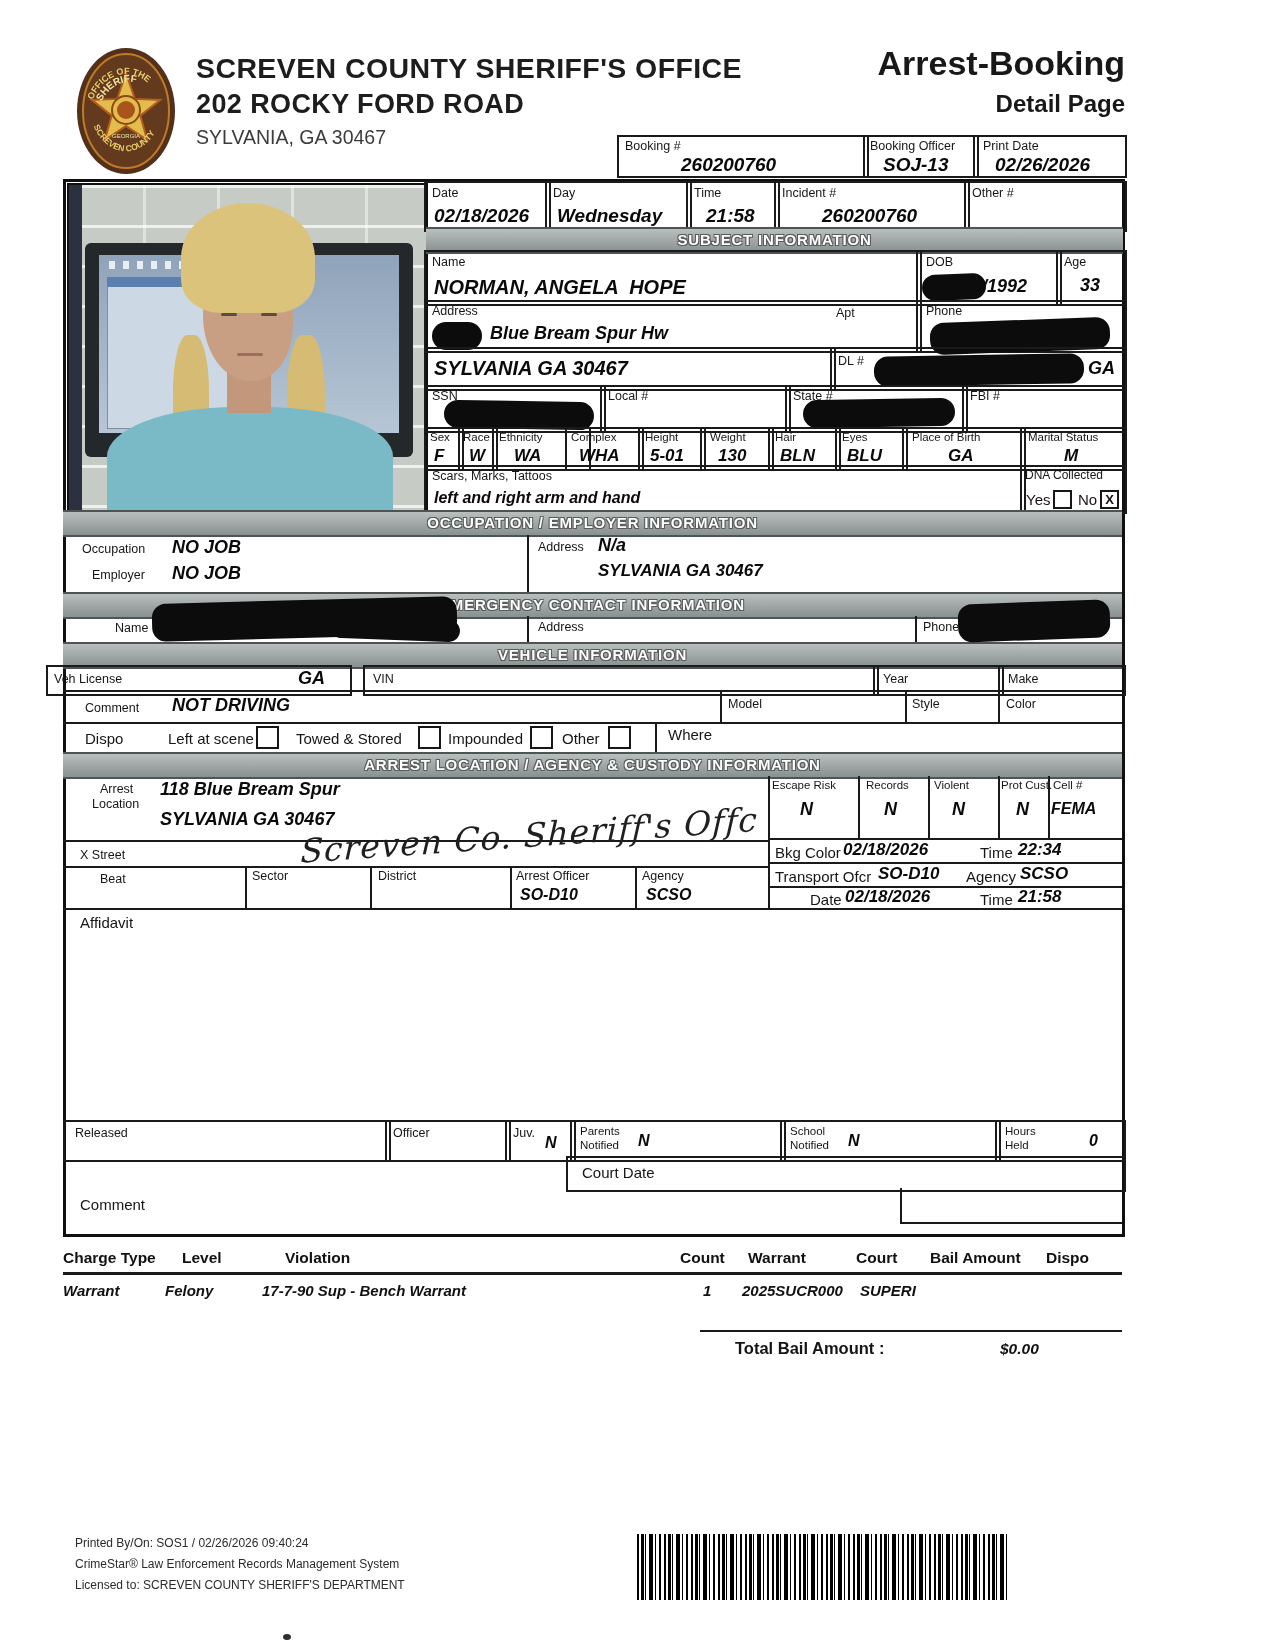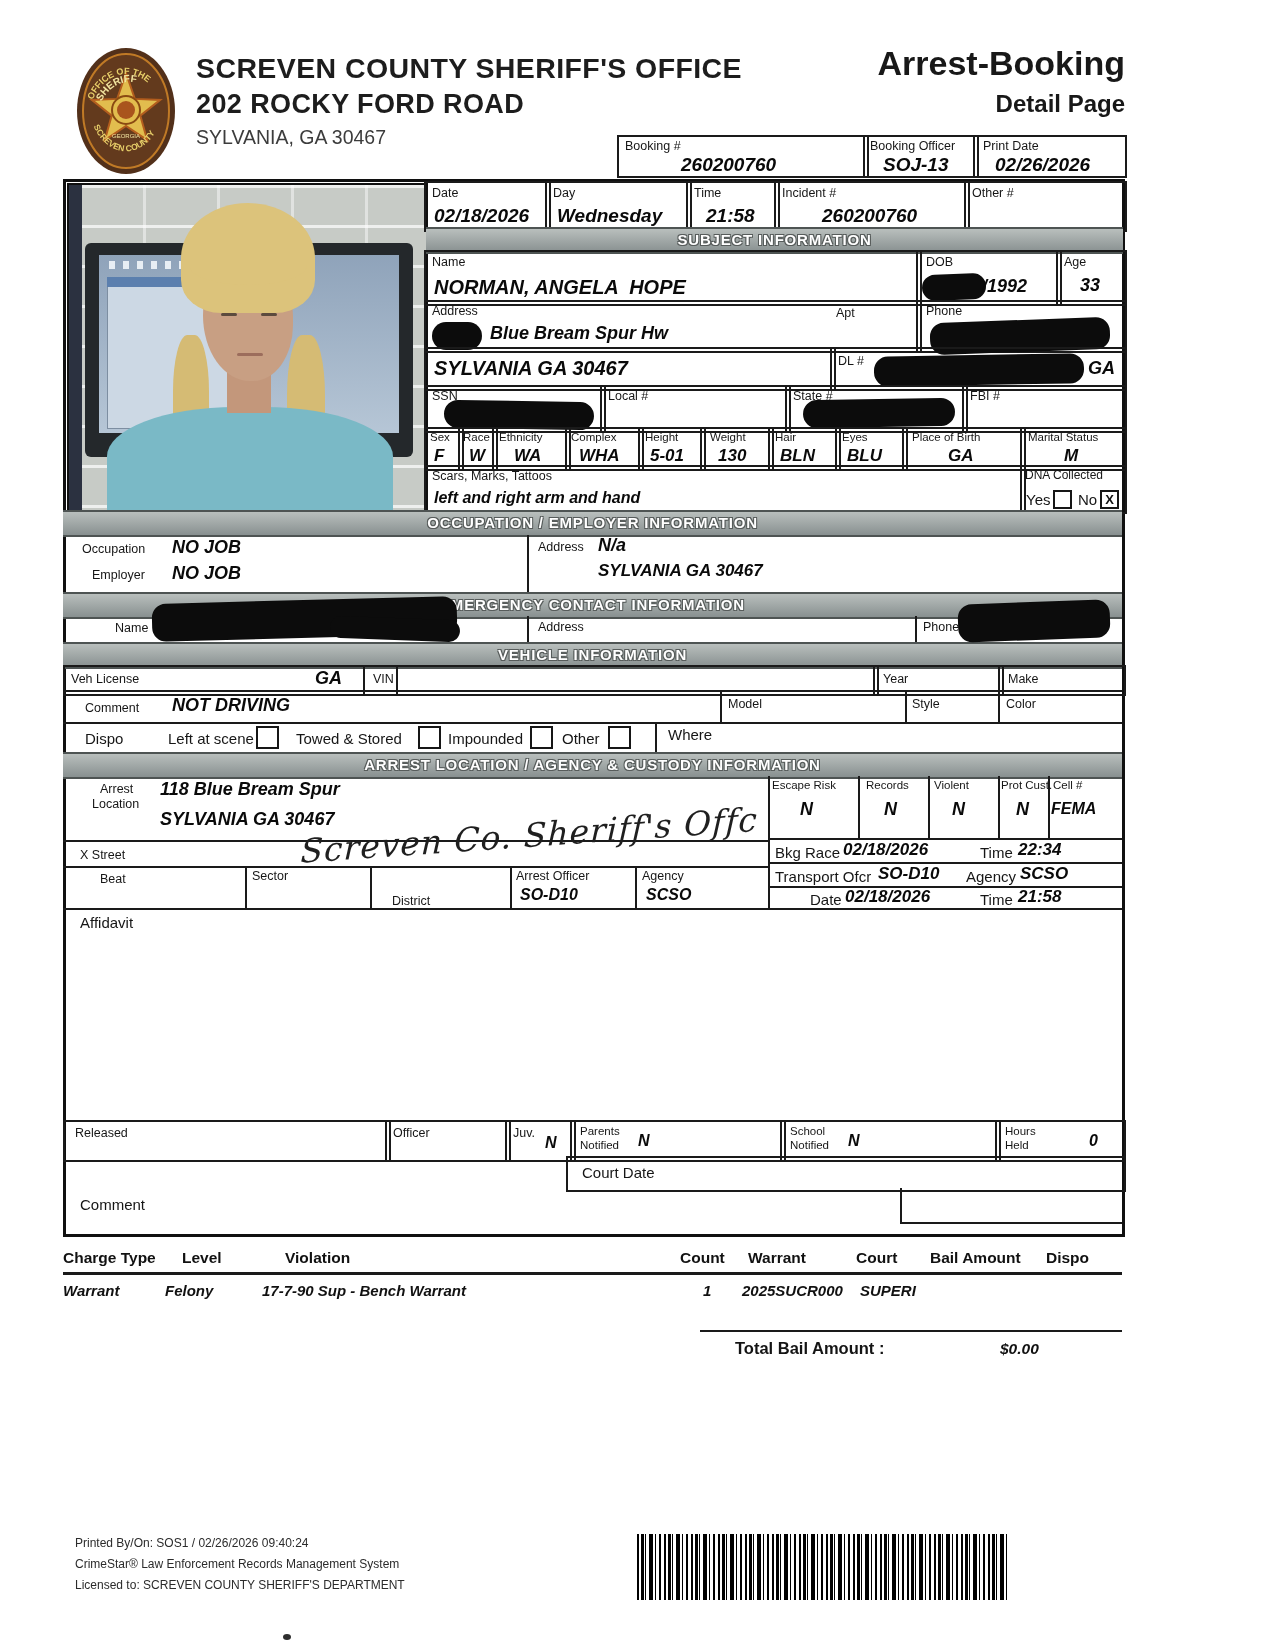--- a/index.html
+++ b/index.html
@@ -207,21 +207,21 @@
   </div>
 
   <div class="cell" style="left:424px;top:427px;width:36px;height:40px;">
     <div class="lbl lbl2" style="left:4px;top:2px;">Sex</div>
     <div class="val v17" style="left:8px;top:18px;">F</div>
   </div>
   <div class="cell" style="left:458px;top:427px;width:36px;height:40px;">
     <div class="lbl lbl2" style="left:3px;top:2px;">Race</div>
     <div class="val v17" style="left:9px;top:18px;">W</div>
   </div>
-  <div class="cell" style="left:492px;top:427px;width:75px;height:40px;">
+  <div class="cell" style="left:492px;top:427px;width:75px;height:40px;padding-left:20px;">
     <div class="lbl lbl2" style="left:5px;top:2px;">Ethnicity</div>
     <div class="val v17" style="left:20px;top:18px;">WA</div>
   </div>
   <div class="cell" style="left:565px;top:427px;width:75px;height:40px;">
     <div class="lbl lbl2" style="left:4px;top:2px;">Complex</div>
     <div class="val v17" style="left:12px;top:18px;">WHA</div>
   </div>
   <div class="cell" style="left:638px;top:427px;width:64px;height:40px;">
     <div class="lbl lbl2" style="left:5px;top:2px;">Height</div>
     <div class="val v17" style="left:10px;top:18px;">5-01</div>
@@ -273,21 +273,21 @@
   <div class="lbl" style="left:115px;top:621px;">Name</div>
   <div class="blob" style="left:152px;top:600px;width:305px;height:38px;transform:rotate(-1.5deg);z-index:4;"></div>
   <div class="blob" style="left:330px;top:618px;width:130px;height:22px;transform:rotate(2deg);z-index:4;"></div>
   <div class="vline" style="left:527px;top:616px;height:26px;"></div>
   <div class="lbl" style="left:538px;top:620px;">Address</div>
   <div class="vline" style="left:915px;top:616px;height:26px;"></div>
   <div class="lbl" style="left:923px;top:620px;">Phone</div>
   <div class="blob" style="left:958px;top:602px;width:152px;height:38px;transform:rotate(-2deg);z-index:4;"></div>
 
   <div class="bar" style="left:63px;top:642px;width:1059px;">VEHICLE INFORMATION</div>
-  <div class="cell" style="left:63px;top:665px;width:302px;height:27px;border-width:2px;padding-left:29px;">
+  <div class="cell" style="left:46px;top:665px;width:302px;height:27px;border-width:2px;">
     <div class="lbl" style="left:6px;top:5px;">Veh License</div>
     <div class="val" style="left:250px;top:2px;">GA</div>
   </div>
   <div class="cell" style="left:363px;top:665px;width:512px;height:27px;">
     <div class="lbl" style="left:8px;top:5px;">VIN</div>
   </div>
   <div class="cell" style="left:873px;top:665px;width:127px;height:27px;">
     <div class="lbl" style="left:8px;top:5px;">Year</div>
   </div>
   <div class="cell" style="left:998px;top:665px;width:124px;height:27px;">
@@ -323,21 +323,21 @@
   <div class="lbl" style="left:92px;top:797px;">Location</div>
   <div class="val" style="left:160px;top:780px;">118 Blue Bream Spur</div>
   <div class="val" style="left:160px;top:810px;">SYLVANIA GA 30467</div>
   <div class="hline" style="left:63px;top:840px;width:707px;"></div>
   <div class="lbl" style="left:80px;top:848px;">X Street</div>
   <div class="hline" style="left:63px;top:866px;width:707px;"></div>
   <div class="lbl" style="left:100px;top:872px;">Beat</div>
   <div class="vline" style="left:245px;top:866px;height:42px;"></div>
   <div class="lbl" style="left:252px;top:869px;">Sector</div>
   <div class="vline" style="left:370px;top:866px;height:42px;"></div>
-  <div class="lbl" style="left:392px;top:869px;margin-top:25px;">District</div>
+  <div class="lbl" style="left:378px;top:869px;">District</div>
   <div class="vline" style="left:510px;top:866px;height:42px;"></div>
   <div class="lbl" style="left:516px;top:869px;">Arrest Officer</div>
   <div class="val v16" style="left:520px;top:886px;">SO-D10</div>
   <div class="vline" style="left:635px;top:866px;height:42px;"></div>
   <div class="lbl" style="left:642px;top:869px;">Agency</div>
   <div class="val v16" style="left:646px;top:886px;">SCSO</div>
 
   <div class="sig" style="left:300px;top:818px;width:480px;">Screven Co. Sheriff's Offc</div>
 
   <div class="vline" style="left:768px;top:776px;height:132px;"></div>
@@ -350,21 +350,21 @@
   <div class="lbl lbl2" style="left:934px;top:779px;">Violent</div>
   <div class="val" style="left:952px;top:800px;">N</div>
   <div class="vline" style="left:998px;top:776px;height:62px;"></div>
   <div class="lbl lbl2" style="left:1001px;top:779px;">Prot Cust.</div>
   <div class="val" style="left:1016px;top:800px;">N</div>
   <div class="vline" style="left:1048px;top:776px;height:62px;"></div>
   <div class="lbl lbl2" style="left:1053px;top:779px;">Cell #</div>
   <div class="val v16" style="left:1051px;top:800px;">FEMA</div>
 
   <div class="hline" style="left:768px;top:838px;width:354px;"></div>
-  <div class="lbl lbl3" style="left:775px;top:844px;">Bkg Race</div>
+  <div class="lbl lbl3" style="left:775px;top:844px;">Bkg Color</div>
   <div class="val v17" style="left:843px;top:841px;">02/18/2026</div>
   <div class="lbl lbl3" style="left:980px;top:844px;">Time</div>
   <div class="val v17" style="left:1018px;top:841px;">22:34</div>
 
   <div class="hline" style="left:768px;top:862px;width:354px;"></div>
   <div class="lbl lbl3" style="left:775px;top:868px;">Transport Ofcr</div>
   <div class="val v17" style="left:878px;top:865px;">SO-D10</div>
   <div class="lbl lbl3" style="left:966px;top:868px;">Agency</div>
   <div class="val v17" style="left:1020px;top:865px;">SCSO</div>
 

